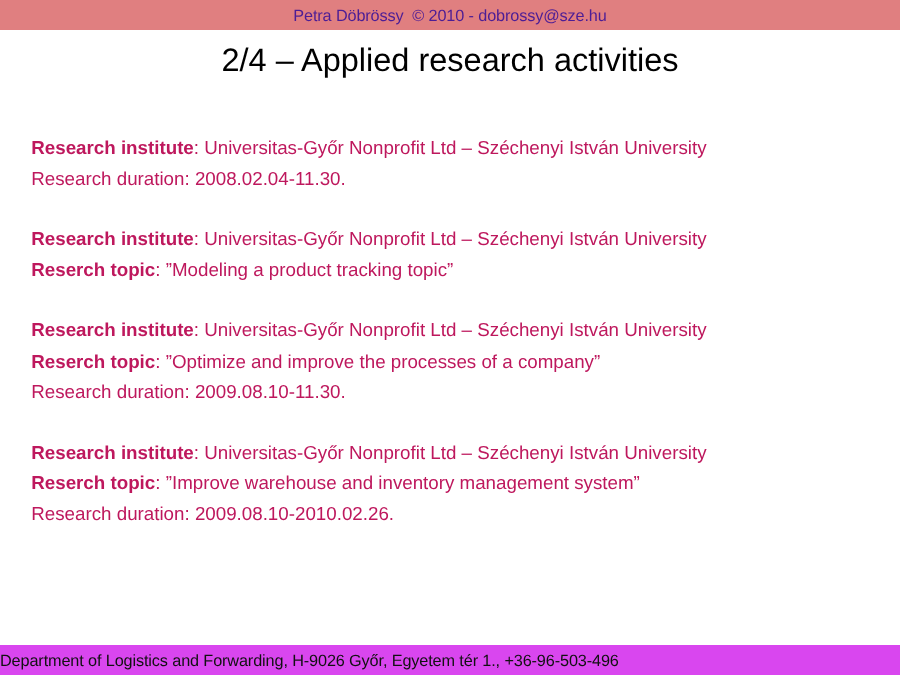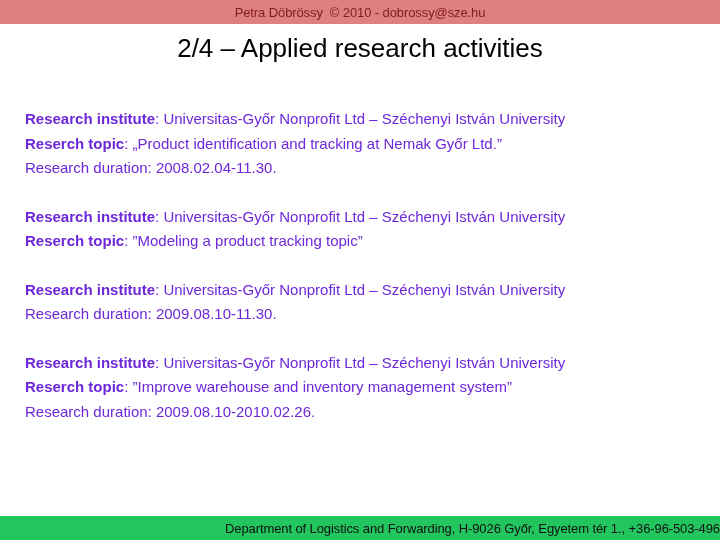--- a/index.html
+++ b/index.html
@@ -22,21 +22,21 @@
       left: 0; top: 0;
       width: 720px;
       height: 24px;
       background: #E07F80;
       display: flex;
       align-items: center;
       justify-content: center;
     }
     .header-bar span {
       font-size: 13px;
-      color: #7f1d1d;
+      color: #4c1d95;
       white-space: pre;
       letter-spacing: -0.1px;
     }
     .title {
       position: absolute;
       left: 0; top: 33px;
       width: 720px;
       text-align: center;
       font-size: 26px;
       font-weight: normal;
@@ -49,34 +49,34 @@
       width: 680px;
     }
     .entry {
       margin-bottom: 24px;
     }
     .line {
       font-size: 15px;
       line-height: 24.5px;
       height: 24.5px;
       white-space: nowrap;
-      color: #6d28d9;
+      color: #be185d;
     }
     .line b {
       font-weight: bold;
     }
     .footer-bar {
       position: absolute;
       left: 0; top: 516px;
       width: 720px;
       height: 24px;
-      background: #22c55e;
+      background: #d946ef;
       display: flex;
       align-items: center;
-      justify-content: flex-end;
+      justify-content: flex-start;
     }
     .footer-bar span {
       font-size: 13px;
       color: #111111;
       white-space: nowrap;
       letter-spacing: -0.1px;
     }
   </style>
 </head>
 <body>
@@ -86,31 +86,31 @@
   <div class="header-bar">
     <span>Petra Döbrössy  © 2010 - dobrossy@sze.hu</span>
   </div>
 
   <h1 class="title">2/4 – Applied research activities</h1>
 
   <div class="entries">
 
     <div class="entry">
       <div class="line"><b>Research institute</b><span>: Universitas-Győr Nonprofit Ltd – Széchenyi István University</span></div>
-      <div class="line"><b>Reserch topic</b><span>: „Product identification and tracking at Nemak Győr Ltd.”</span></div>
       <div class="line">Research duration: 2008.02.04-11.30.</div>
     </div>
 
     <div class="entry">
       <div class="line"><b>Research institute</b><span>: Universitas-Győr Nonprofit Ltd – Széchenyi István University</span></div>
       <div class="line"><b>Reserch topic</b><span>: ”Modeling a product tracking topic”</span></div>
     </div>
 
     <div class="entry">
       <div class="line"><b>Research institute</b><span>: Universitas-Győr Nonprofit Ltd – Széchenyi István University</span></div>
+      <div class="line"><b>Reserch topic</b><span>: ”Optimize and improve the processes of a company”</span></div>
       <div class="line">Research duration: 2009.08.10-11.30.</div>
     </div>
 
     <div class="entry">
       <div class="line"><b>Research institute</b><span>: Universitas-Győr Nonprofit Ltd – Széchenyi István University</span></div>
       <div class="line"><b>Reserch topic</b><span>: ”Improve warehouse and inventory management system”</span></div>
       <div class="line">Research duration: 2009.08.10-2010.02.26.</div>
     </div>
 
   </div>

